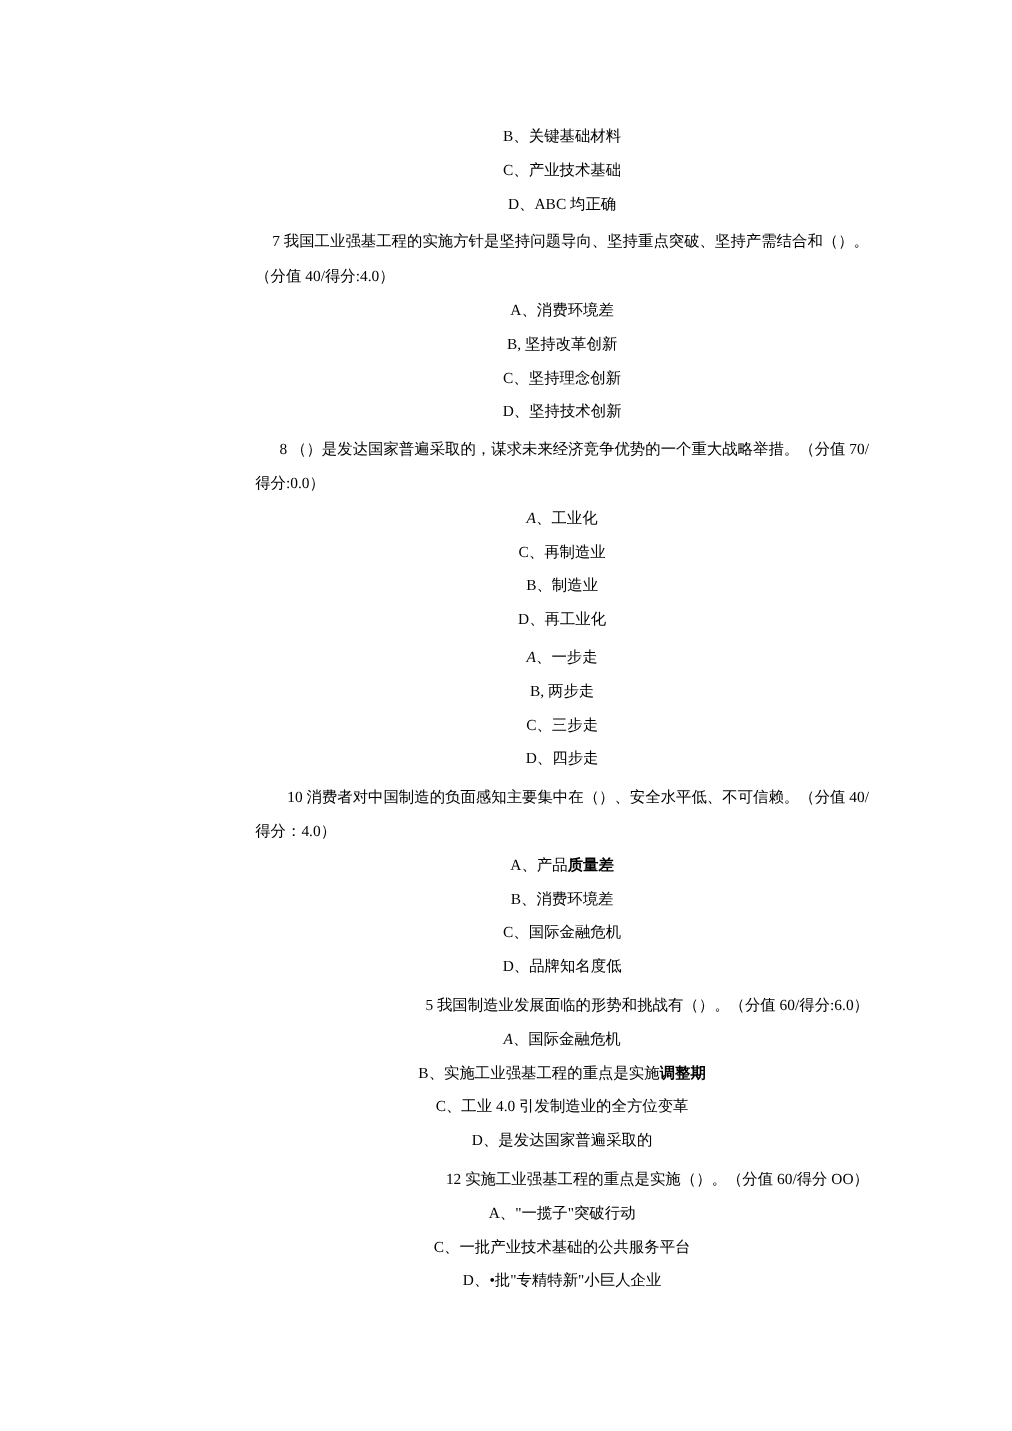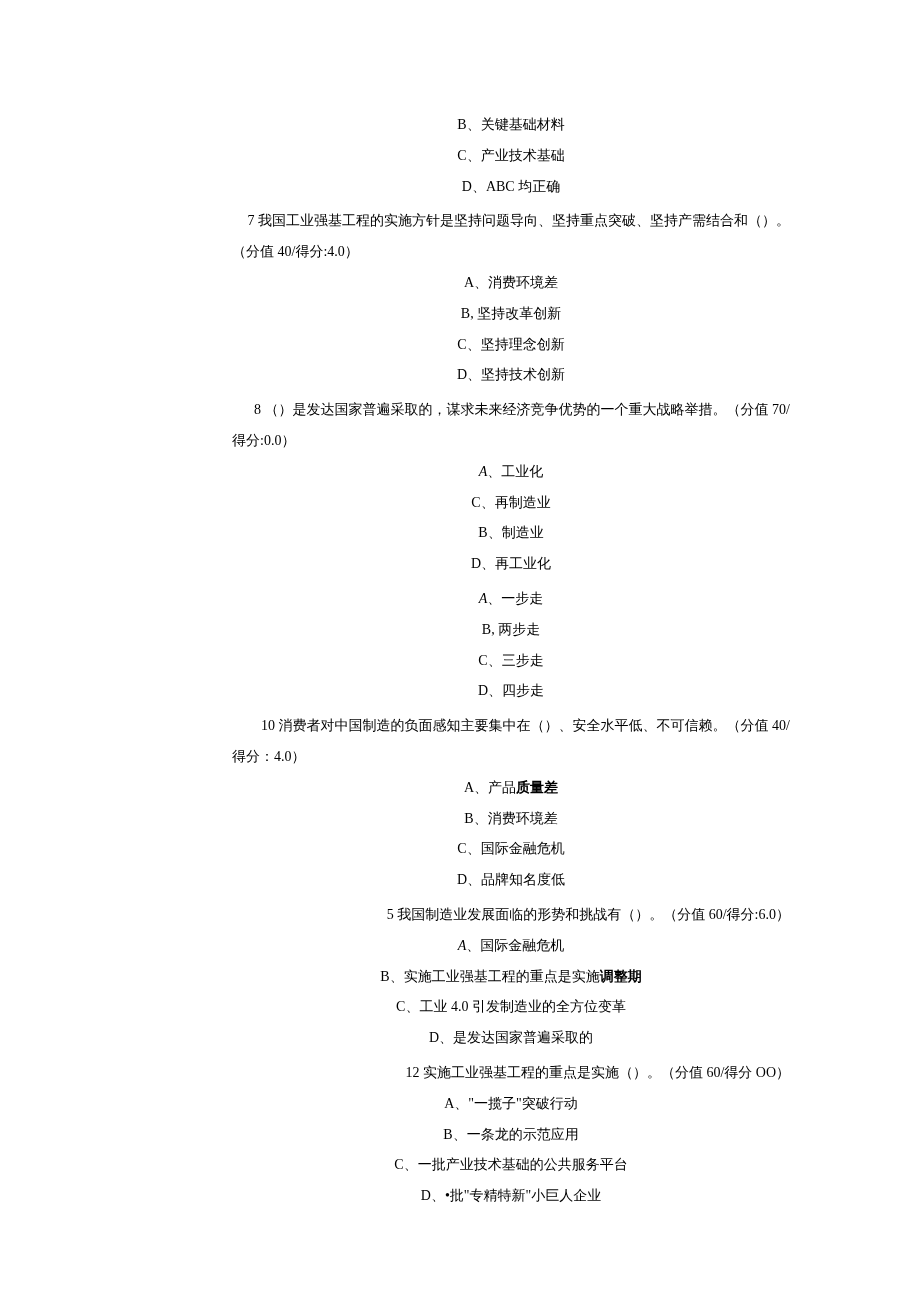--- a/index.html
+++ b/index.html
@@ -86,19 +86,18 @@
       <div class="question-block">
         <div class="question-line"><span>5</span><span class="question-text"> 我国制造业发展面临的形势和挑战有（）。（分值 60/得分:6.0）</span></div>
         <div class="option-line"><span class="italic-a">A</span><span>、</span><span>国际金融危机</span></div>
         <div class="option-line"><span>B、</span><span>实施工业强基工程的重点是实施</span><span class="bold">调整期</span></div>
         <div class="option-line"><span>C、</span><span>工业 4.0 引发制造业的全方位变革</span></div>
         <div class="option-line"><span>D、</span><span>是发达国家普遍采取的</span></div>
       </div>
       <div class="question-block">
         <div class="question-line"><span>12</span><span class="question-text"> 实施工业强基工程的重点是实施（）。（分值 60/得分 OO）</span></div>
         <div class="option-line"><span>A、</span><span>"一揽子"突破行动</span></div>
-        <div class="option-line"><span>B、</span><span>一条龙的示范应用</span></div>
         <div class="option-line"><span>C、</span><span>一批产业技术基础的公共服务平台</span></div>
         <div class="option-line"><span>D、</span><span>•批"专精特新"小巨人企业</span></div>
       </div>
     </div>
 
 </div>
 
 </body></html>

